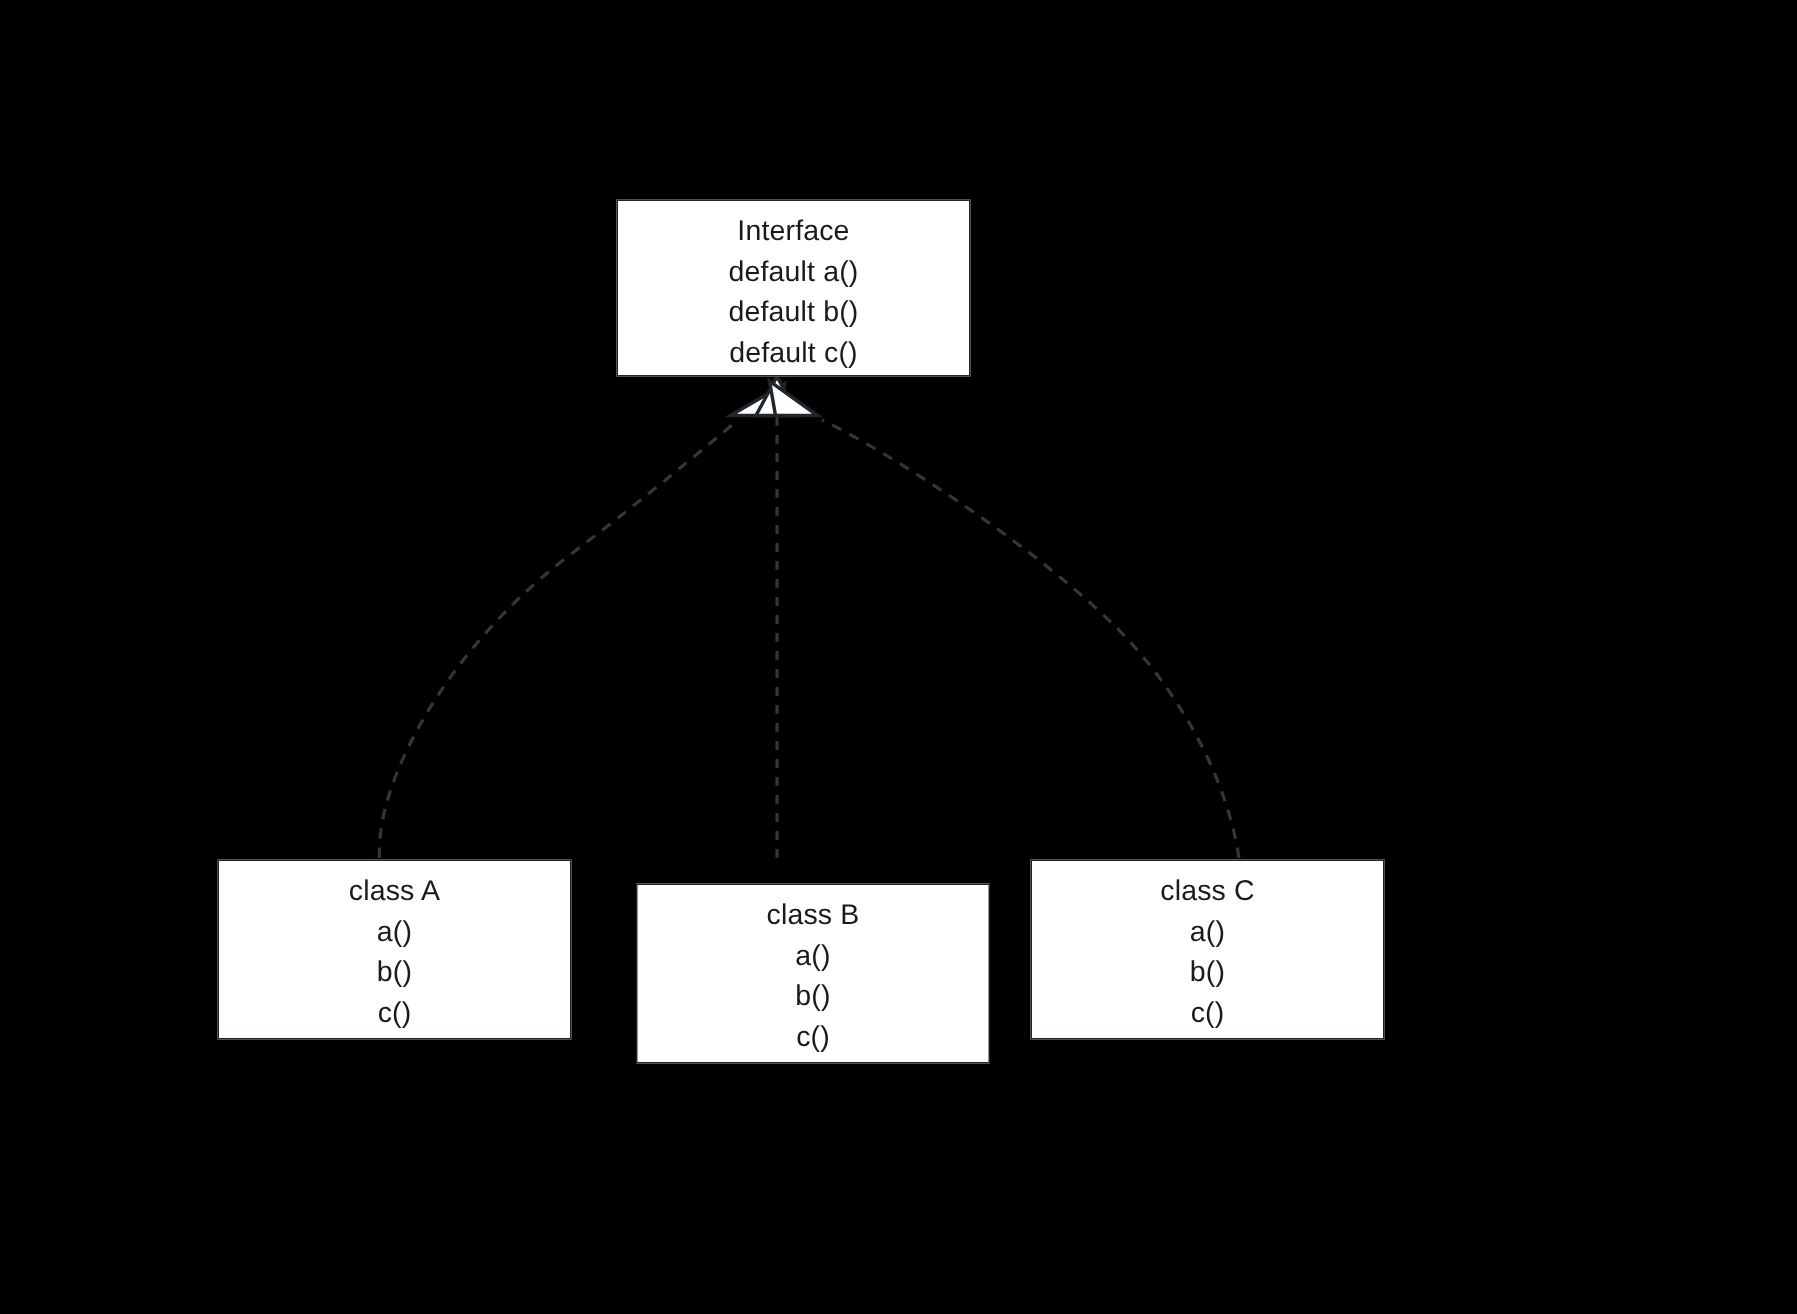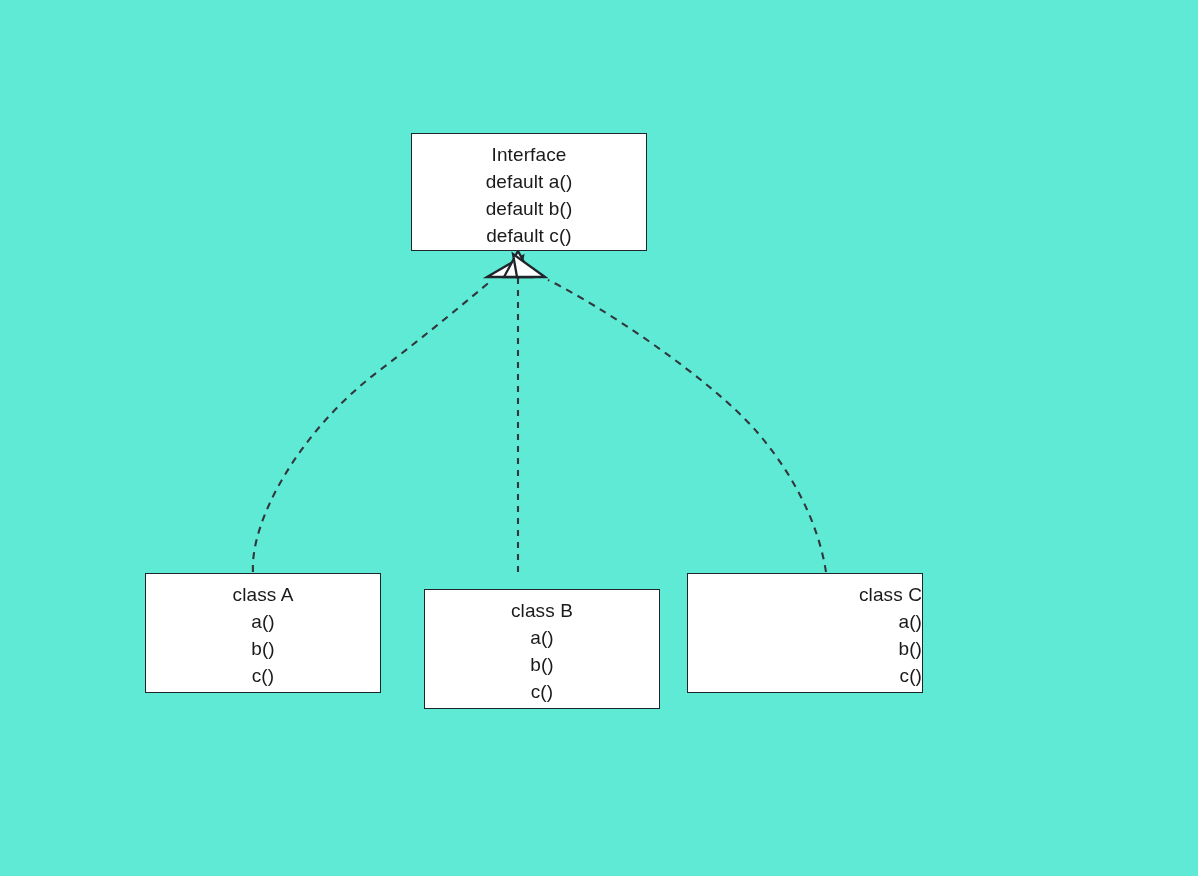--- a/index.html
+++ b/index.html
@@ -11,21 +11,21 @@
     width: 1198px;
     height: 876px;
     font-family: "Liberation Sans", sans-serif;
     color: #1a1a1a;
     overflow: hidden;
   }
   #diagram-canvas {
     position: relative;
     width: 1198px;
     height: 876px;
-    background: #5eead4;
+    background: #000000;
   }
   #connector-layer {
     position: absolute;
     left: 0;
     top: 0;
     width: 1198px;
     height: 876px;
   }
   .uml-box {
     position: absolute;
@@ -64,21 +64,20 @@
     top: 573px;
     width: 236px;
     height: 120px;
     margin-top: 16px;
   }
   #class-c-box {
     left: 687px;
     top: 573px;
     width: 236px;
     height: 120px;
-    align-items: flex-end;
   }
 </style>
 </head>
 <body>
 
 <div id="diagram-canvas">
 
   <svg id="connector-layer" viewBox="0 0 1198 876" width="1198" height="876" xmlns="http://www.w3.org/2000/svg">
 
     <path d="M 253 572 C 250 520 300 430 380 370 C 430 332 468 300 492 280" fill="none" stroke="#32373d" stroke-width="2.1" stroke-dasharray="7 6" stroke-linecap="butt"></path>

